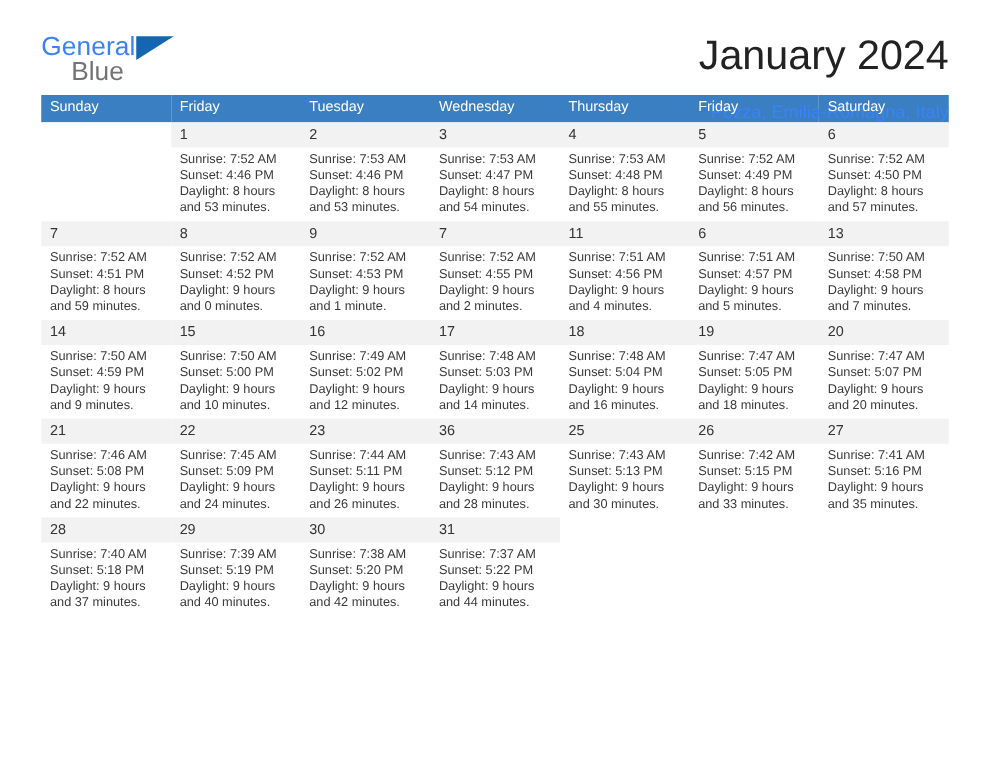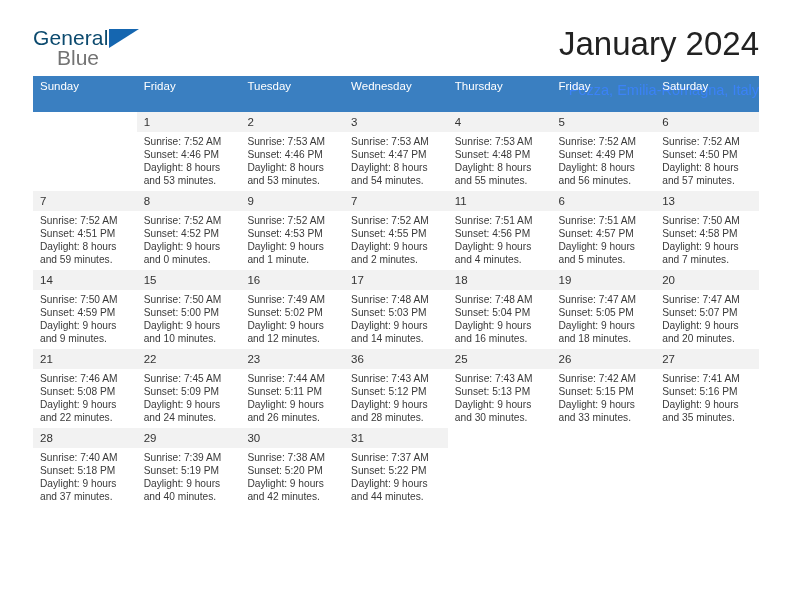--- a/index.html
+++ b/index.html
@@ -36,21 +36,21 @@
     width: 110px;
     height: 48px;
     flex: none;
   }
   .logo-general {
     position: absolute;
     left: 0;
     top: 0;
     font-size: 21px;
     letter-spacing: 0.1px;
-    color: #0c4a6e;
+    color: #3b82f6;
     line-height: 24px;
     white-space: nowrap;
   }
   .logo-blue {
     position: absolute;
     left: 24px;
     top: 20px;
     font-size: 21px;
     color: #737373;
     line-height: 24px;
@@ -90,21 +90,21 @@
     border-collapse: collapse;
     table-layout: fixed;
     margin-top: 4px;
   }
   .calendar th {
     background: #3a7fc1;
     color: #ffffff;
     font-size: 11.5px;
     font-weight: normal;
     text-align: left;
-    padding: 4px 0 19px 7px;
+    padding: 4px 0 5px 7px;
     height: 12px;
     line-height: 13px;
   }
   .calendar td {
     width: 103.71px;
     height: 79px;
     vertical-align: top;
     padding: 0;
     border: none;
     background: #ffffff;

